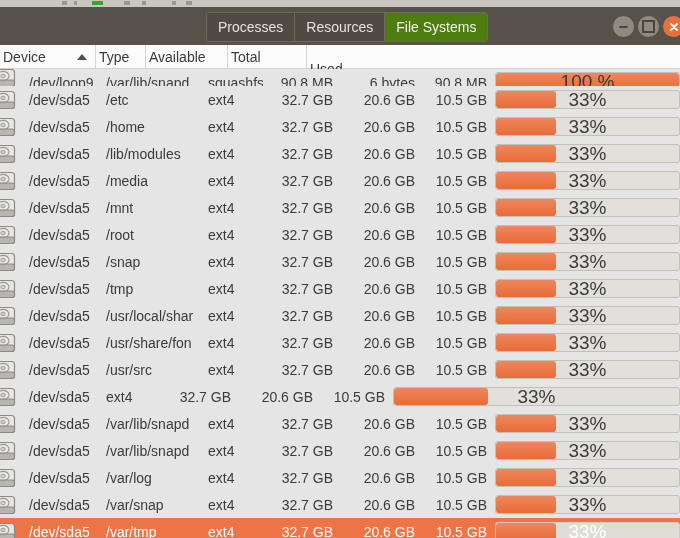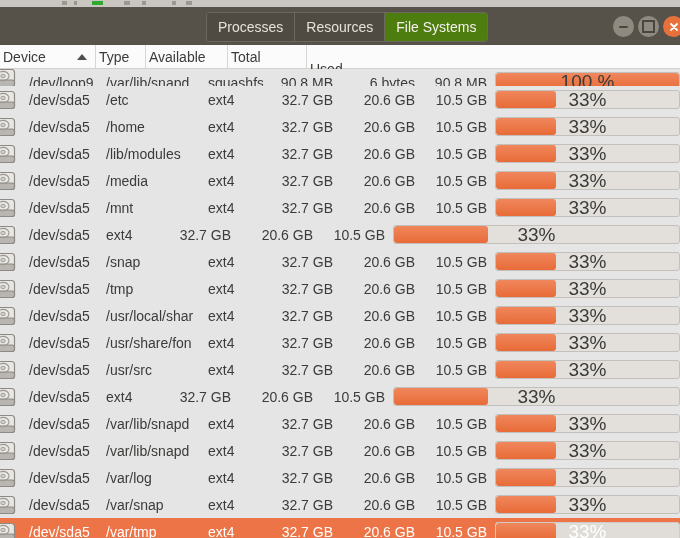--- a/index.html
+++ b/index.html
@@ -333,20 +333,21 @@
       <div class="row">
         <div class="cell c-icon">
           <svg class="diskicon" viewBox="0 0 25 20" aria-hidden="true">
             <rect x="1.5" y="1.5" width="22" height="17" rx="3" fill="#e9e7e3" stroke="#8d8a85" stroke-width="1.2"></rect>
             <rect x="1.5" y="12" width="22" height="6.5" rx="2.5" fill="#b9b6b1" stroke="#8d8a85" stroke-width="1.2"></rect>
             <ellipse cx="12" cy="8" rx="6" ry="4.6" fill="none" stroke="#9b9893" stroke-width="1.1"></ellipse>
             <ellipse cx="12" cy="8" rx="2.2" ry="1.7" fill="#d5d2cd" stroke="#9b9893" stroke-width="0.9"></ellipse>
           </svg>
         </div>
         <div class="cell c-dev">/dev/sda5</div>
+        <div class="cell c-dir">/root</div>
         <div class="cell c-type">ext4</div>
         <div class="cell c-total">32.7 GB</div>
         <div class="cell c-avail">20.6 GB</div>
         <div class="cell c-used">10.5 GB</div>
         <div class="bar-cell">
           <div class="pbar">
             <div class="fill" style="width:33%"></div>
             <div class="plabel">33%</div>
           </div>
         </div>

